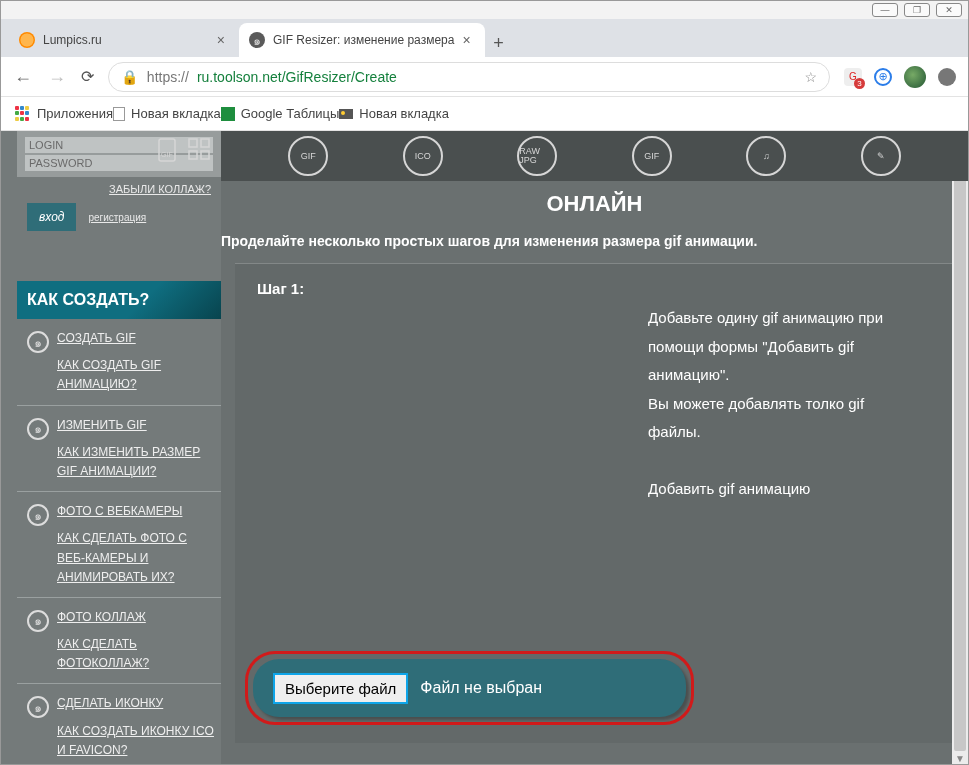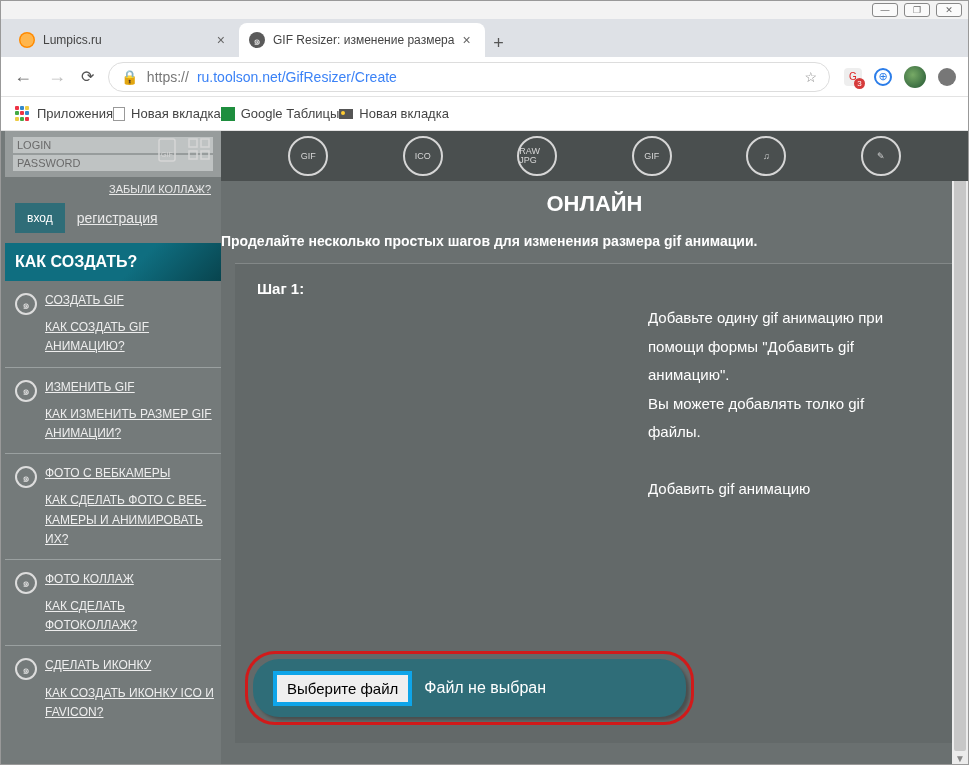--- a/index.html
+++ b/index.html
@@ -77,21 +77,21 @@
     font-size: 18px; color: #6b6b6b; cursor:pointer; width:20px;text-align:center;
   }
   .reload { font-size:16px; color:#555; cursor:pointer; }
   .omnibox {
     flex: 1; height: 30px;
     border: 1px solid #ddd; border-radius: 16px;
     display: flex; align-items: center; padding: 0 12px;
     font-size: 14px; color: #333; gap: 8px;
   }
   .omnibox .proto { color: #777; }
-  .omnibox .host { color: #3b82f6; }
+  .omnibox .host { color: #15803d; }
   .omni-right { display:flex; gap:12px; align-items:center; color:#7a7a7a; }
   .icon-circle {
     width:18px;height:18px;border-radius:50%;display:flex;align-items:center;justify-content:center;
     font-size:11px;
   }
   .ext-badge {
     width:18px;height:18px;border-radius:4px;background:#eee;position:relative;
     display:flex;align-items:center;justify-content:center;font-size:10px;color:#d22;
   }
   .ext-badge::after{content:"3";position:absolute;right:-3px;bottom:-3px;background:#d63b3b;color:#fff;font-size:8px;border-radius:50%;width:11px;height:11px;display:flex;align-items:center;justify-content:center;}
@@ -118,50 +118,50 @@
     height: calc(765px - 18px - 38px - 40px - 34px);
     display:flex;
     background:#555c5c;
     overflow:hidden;
   }
   
   .sidebar {
     width: 220px;
     background:#747a7a;
     display:flex;flex-direction:column;
-    padding:0 0 8px 4px;
+    padding:0 0 8px 16px;
   }
   .login-box {
     background:#979c9c;
     padding:6px 8px;
     color:#4f4f4f;
     font-size:11px;
     display:flex;flex-direction:column;gap:2px;
     position:relative;
   }
   .login-box .field {
     background:#bfc3c3;padding:2px 4px;color:#6a6a6a;
   }
   .login-icons{position:absolute;right:8px;top:6px;display:flex;gap:6px;}
   .login-icons svg{fill:none;stroke:#d6d6d6;stroke-width:1.5;}
   .forgot {
     color:#e9e9e9;text-align:right;font-size:11px;text-decoration:underline;
     padding:6px 10px 4px;
   }
   .btn-row { display:flex;gap:12px;padding:4px 10px 10px; }
   .btn-teal {
-    background:#2f6d78;color:#fff;font-size:12px;padding:7px 12px;border:none;cursor:pointer;
+    background:#2f6d78;color:#fff;font-size:12px;padding:7px 12px;border:none;cursor:pointer;font-style:italic;
   }
   .btn-link {
-    background:none;border:none;color:#e9e9e9;font-size:14px;text-decoration:underline;cursor:pointer;
+    background:none;border:none;color:#e9e9e9;font-size:10px;text-decoration:underline;cursor:pointer;
     padding:7px 0;
   }
   .side-head {
     background: linear-gradient(135deg,#0f6e80 0%, #0f6e80 60%, #08444e 100%);
-    color:#fff;font-size:16px;font-weight:bold;padding:10px 10px;
+    color:#fff;font-size:16px;font-weight:bold;padding:10px 10px;margin-top:40px;
   }
   .side-block {
     padding:10px 6px 10px 10px;
     border-bottom:1px solid #9aa0a0;
     display:flex;gap:8px;
   }
   .side-block .swirl {
     width:22px;height:22px;border-radius:50%;border:2px solid #ddd;flex:none;
     display:flex;align-items:center;justify-content:center;color:#ddd;font-size:12px;margin-top:2px;
   }
@@ -211,21 +211,21 @@
     position:absolute;left:10px;right:260px;bottom:18px;
     border:3px solid #d11a1a;border-radius:30px;
     padding:5px;
   }
   .file-pill {
     background:#2f6d78;border-radius:26px;height:58px;
     display:flex;align-items:center;padding:0 20px;gap:12px;font-size:16px;color:#fff;
     box-shadow: 3px 3px 3px rgba(0,0,0,0.25);
   }
   .file-btn {
-    background:#efefef;color:#000;border:4px solid #0ea5e9;padding:5px 10px;font-size:15px;cursor:pointer;
+    background:#efefef;color:#000;border:2px solid #0ea5e9;padding:5px 10px;font-size:15px;cursor:pointer;
   }
   .scroll-v {
     position:absolute;top:0;bottom:0;right:0;width:16px;background:#ececec;
     display:flex;flex-direction:column;align-items:center;justify-content:space-between;
     color:#888;font-size:10px;padding:2px 0;
   }
   .scroll-thumb{width:12px;flex:1;margin:2px 0;background:#c7c7c7;border-radius:2px;}
 </style>
 </head>
 <body>

